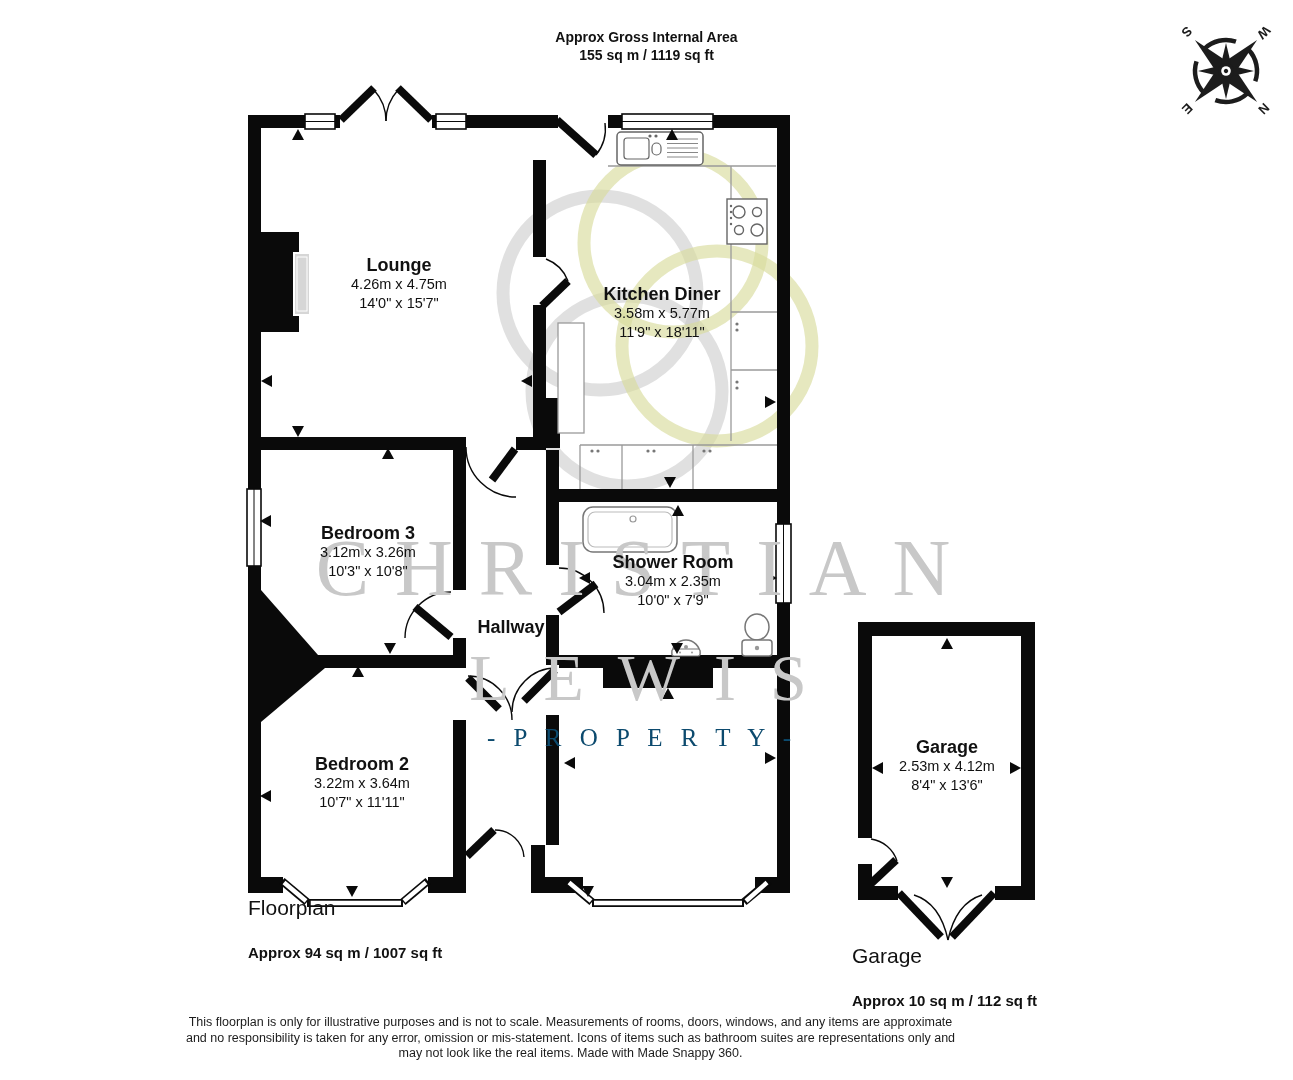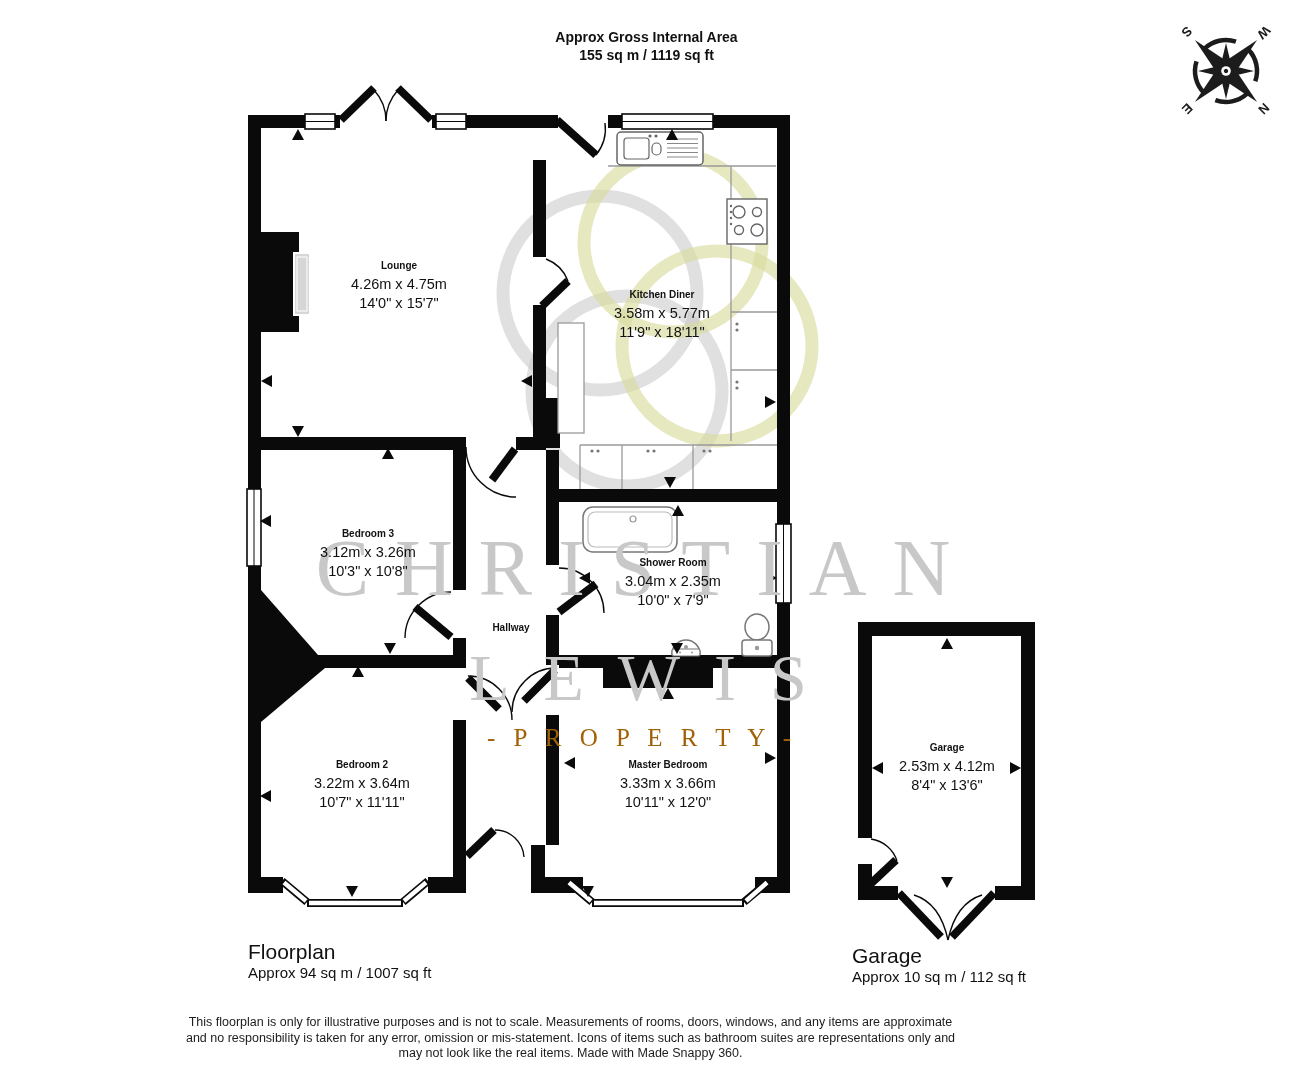--- a/index.html
+++ b/index.html
@@ -3,32 +3,32 @@
 <meta charset="utf-8">
 <style>
   html,body{margin:0;padding:0;background:#ffffff;}
   body{width:1293px;height:1080px;overflow:hidden;font-family:"Liberation Sans",sans-serif;color:#111;}
   .canvas{position:relative;width:1293px;height:1080px;background:#fff;}
 
   
   .wm{position:absolute;z-index:0;color:#c8c8c8;font-family:"Liberation Serif",serif;white-space:nowrap;transform:translateX(-50%);}
   .wm1{left:646px;top:523px;font-size:80px;letter-spacing:26px;}
   .wm2{left:655px;top:640px;font-size:66px;letter-spacing:34px;}
-  .wm3{left:642px;top:724px;font-size:25px;letter-spacing:6px;color:#a16207;}
+  .wm3{left:642px;top:724px;font-size:25px;letter-spacing:6px;color:#0c4a6e;}
 
   .plan-svg{position:absolute;left:0;top:0;z-index:1;}
 
   
   .txt{position:absolute;z-index:2;}
   .title-block{left:0;top:28px;width:1293px;text-align:center;font-weight:bold;font-size:14px;line-height:18px;}
   .room-label{transform:translateX(-50%);text-align:center;line-height:19px;white-space:nowrap;}
-  .rname{font-weight:bold;font-size:10px;}
+  .rname{font-weight:bold;font-size:18px;}
   .rdim{font-size:14.5px;}
   .foot-label{font-size:21px;}
-  .foot-area{font-weight:normal;font-size:15px;margin-top:0;}
+  .foot-area{font-weight:bold;font-size:15px;margin-top:24px;}
   .disclaimer{left:0;top:1015px;width:1141px;text-align:center;font-size:12.5px;line-height:15.5px;color:#1c1c1c;}
 </style>
 </head>
 <body>
 
 <div class="canvas">
 
   <div class="wm wm2 txt">LEWIS</div>
   <div class="wm wm1 txt">CHRISTIAN</div>
   <div class="wm wm3 txt">- P R O P E R T Y -</div>
@@ -316,33 +316,28 @@
   <div class="txt room-label" style="left:511px;top:618px">
     <div class="rname">Hallway</div>
   </div>
 
   <div class="txt room-label" style="left:362px;top:755px">
     <div class="rname">Bedroom 2</div>
     <div class="rdim">3.22m x 3.64m</div>
     <div class="rdim">10'7" x 11'11"</div>
   </div>
 
-  <div class="txt room-label" style="left:668px;top:755px">
-    <div class="rname">Master Bedroom</div>
-    <div class="rdim">3.33m x 3.66m</div>
-    <div class="rdim">10'11" x 12'0"</div>
-  </div>
 
   <div class="txt room-label" style="left:947px;top:738px">
     <div class="rname">Garage</div>
     <div class="rdim">2.53m x 4.12m</div>
     <div class="rdim">8'4" x 13'6"</div>
   </div>
 
-  <div class="txt" style="left:248px;top:940px">
+  <div class="txt" style="left:248px;top:896px">
     <div class="foot-label">Floorplan</div>
     <div class="foot-area">Approx 94 sq m / 1007 sq ft</div>
   </div>
 
   <div class="txt" style="left:852px;top:944px">
     <div class="foot-label">Garage</div>
     <div class="foot-area">Approx 10 sq m / 112 sq ft</div>
   </div>
 
   <div class="txt disclaimer">

